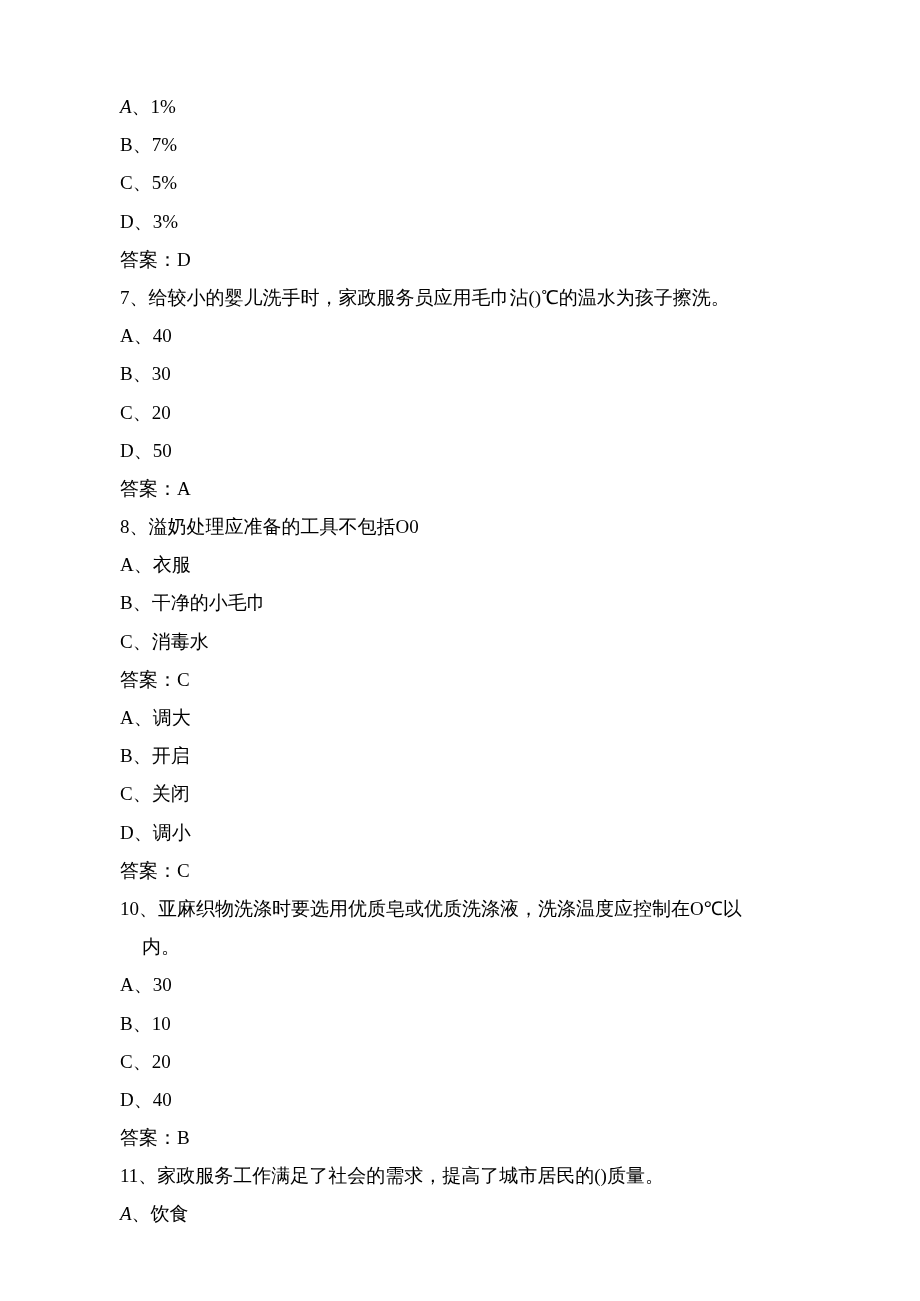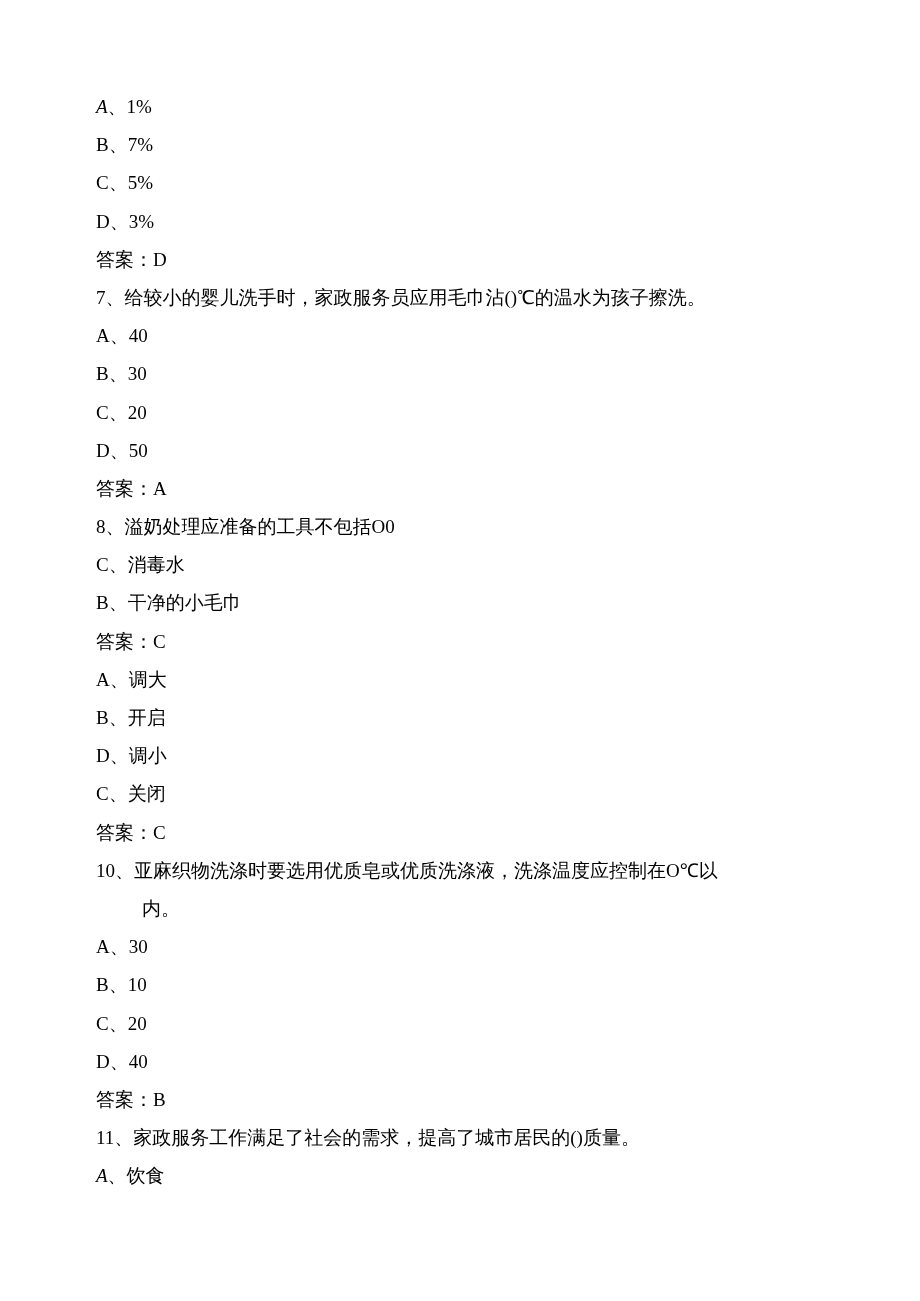--- a/index.html
+++ b/index.html
@@ -11,21 +11,21 @@
   .page {
     padding: 88px 0 0 0;
     font-family: "SimSun", "宋体", serif;
     font-size: 19px;
     color: #000000;
     line-height: 2.01;
   }
   .line {
     white-space: pre;
   }
-  .indent1 { padding-left: 96px; }
+  .indent1 { padding-left: 120px; }
   .indent0 { padding-left: 142px; }
   .italic { font-style: italic; font-family: "Times New Roman", serif; }
 </style>
 </head>
 <body>
 
 <div class="page">
 
   <div class="line indent1"><span class="italic">A</span><span>、1%</span></div>
   <div class="line indent1">B、7%</div>
@@ -34,28 +34,29 @@
   <div class="line indent1">答案：D</div>
 
   <div class="line indent1">7、给较小的婴儿洗手时，家政服务员应用毛巾沾()℃的温水为孩子擦洗。</div>
   <div class="line indent1">A、40</div>
   <div class="line indent1">B、30</div>
   <div class="line indent1">C、20</div>
   <div class="line indent1">D、50</div>
   <div class="line indent1">答案：A</div>
 
   <div class="line indent1">8、溢奶处理应准备的工具不包括O0</div>
+  <div class="line indent1">A、衣服</div>
+  <div class="line indent1">B、干净的小毛巾</div>
   <div class="line indent1">C、消毒水</div>
-  <div class="line indent1">B、干净的小毛巾</div>
   <div class="line indent1">答案：C</div>
 
   <div class="line indent1">A、调大</div>
   <div class="line indent1">B、开启</div>
+  <div class="line indent1">C、关闭</div>
   <div class="line indent1">D、调小</div>
-  <div class="line indent1">C、关闭</div>
   <div class="line indent1">答案：C</div>
 
   <div class="line indent1">10、亚麻织物洗涤时要选用优质皂或优质洗涤液，洗涤温度应控制在O℃以</div>
   <div class="line indent0">内。</div>
   <div class="line indent1">A、30</div>
   <div class="line indent1">B、10</div>
   <div class="line indent1">C、20</div>
   <div class="line indent1">D、40</div>
   <div class="line indent1">答案：B</div>
 

